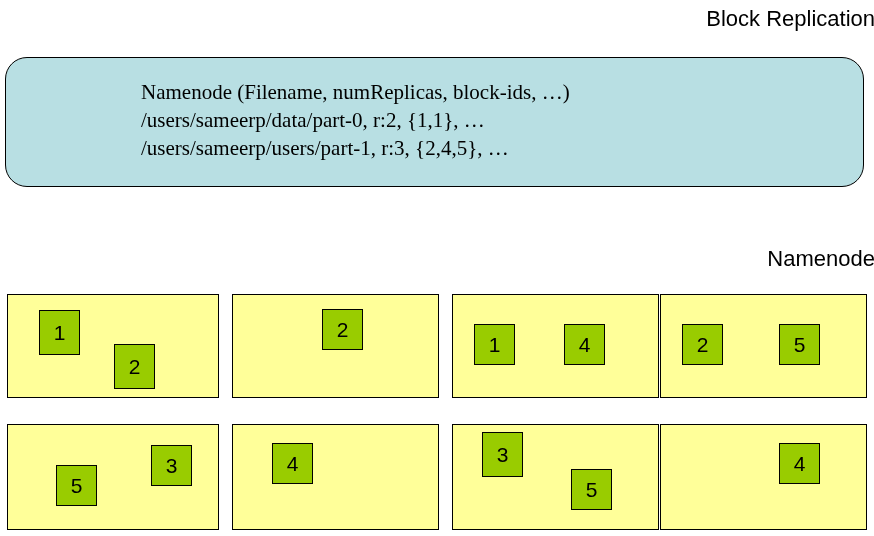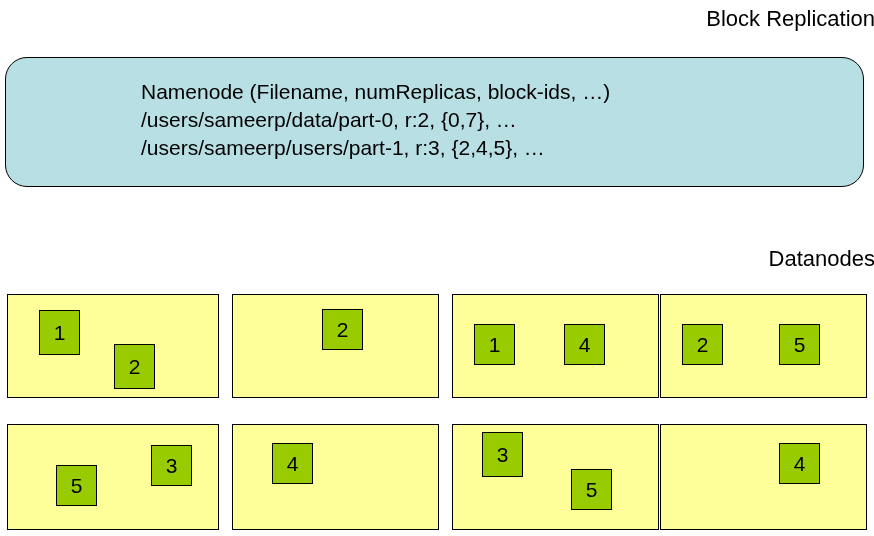--- a/index.html
+++ b/index.html
@@ -46,20 +46,21 @@
     box-sizing: border-box;
   }
   #namenode-text {
     position: absolute;
     left: 135px;
     top: 20px;
     color: #000000;
     font-size: 21px;
     line-height: 28px;
     white-space: nowrap;
+    font-family: Liberation Serif, serif;
   }
   #namenode-text div { white-space: nowrap; }
 
   
   .datanode {
     position: absolute;
     background: #ffff99;
     border: 1px solid #000000;
     box-sizing: border-box;
   }
@@ -81,26 +82,26 @@
 </head>
 <body>
 
 <div id="stage">
 
   <div class="title" id="diagram-title">Block Replication</div>
 
   <div id="namenode-box">
     <div id="namenode-text">
         <div>Namenode (Filename, numReplicas, block-ids, …)</div>
-        <div>/users/sameerp/data/part-0, r:2, {0,7}, …</div>
+        <div>/users/sameerp/data/part-0, r:2, {1,1}, …</div>
         <div>/users/sameerp/users/part-1, r:3, {2,4,5}, …</div>
       </div>
   </div>
 
-  <div class="title" id="datanodes-title">Datanodes</div>
+  <div class="title" id="datanodes-title">Namenode</div>
 
   <div id="datanode-layer">
       <div class="datanode" style="left: 7px; top: 294px; width: 212px; height: 104px; background: rgb(255, 255, 153);">
         <div class="block" style="left: 31px; top: 15px; width: 41px; height: 45px; background: rgb(153, 204, 0);">1</div>
         <div class="block" style="left: 106px; top: 49px; width: 41px; height: 45px; background: rgb(153, 204, 0);">2</div>
       </div>
       <div class="datanode" style="left: 232px; top: 294px; width: 207px; height: 104px; background: rgb(255, 255, 153);">
         <div class="block" style="left: 89px; top: 14px; width: 41px; height: 41px; background: rgb(153, 204, 0);">2</div>
       </div>
       <div class="datanode" style="left: 452px; top: 294px; width: 207px; height: 104px; background: rgb(255, 255, 153);">

